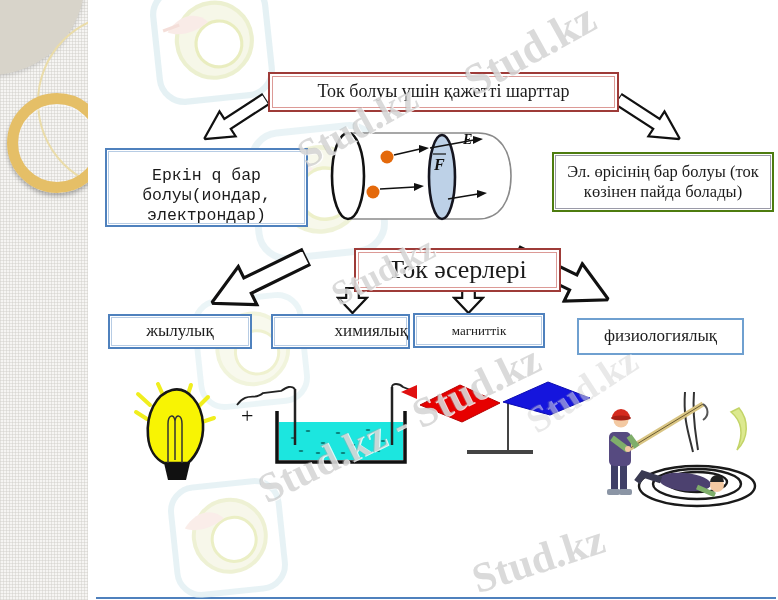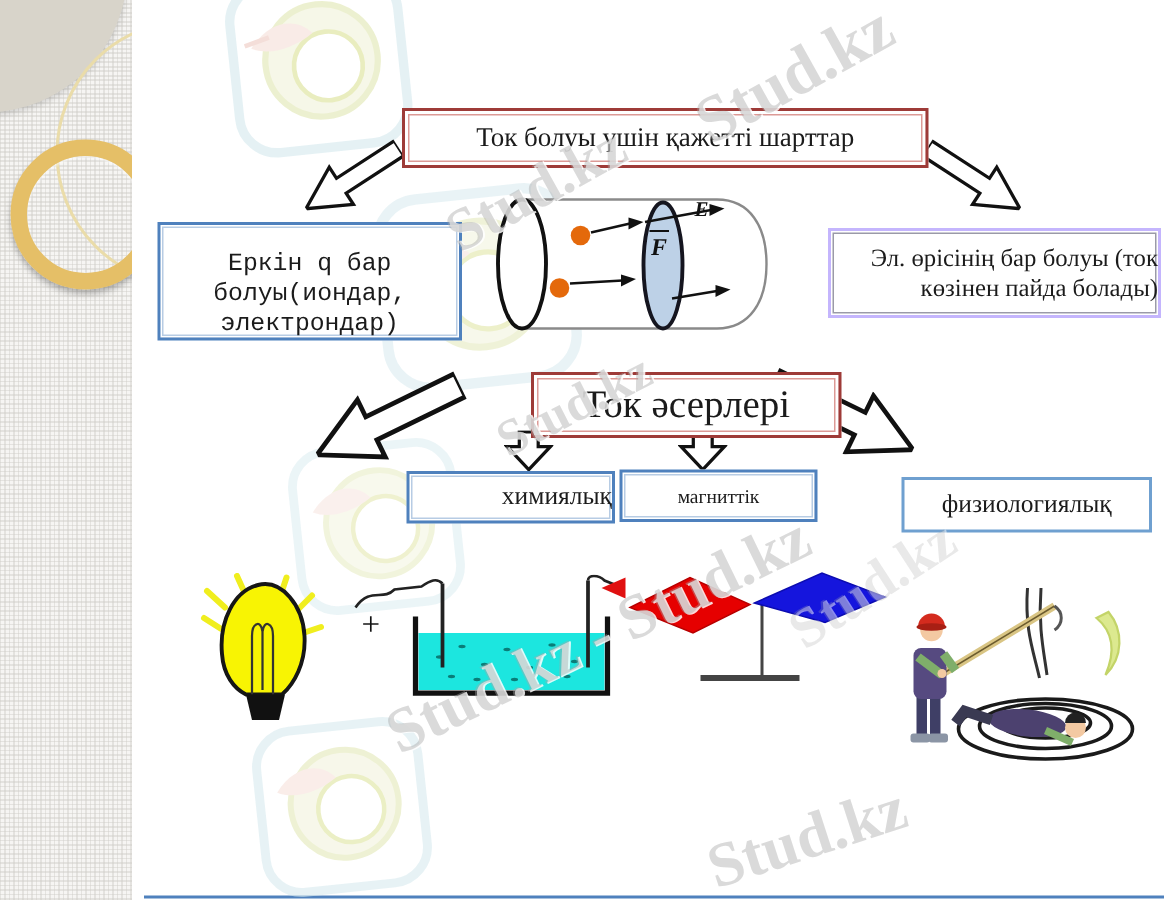--- a/index.html
+++ b/index.html
@@ -26,22 +26,22 @@
   
   .wm{position:absolute;font-weight:bold;color:rgba(168,168,168,.42);
       text-shadow:1px 1px 0 rgba(255,255,255,.85);white-space:nowrap;z-index:9;pointer-events:none;}
   .logo{position:absolute;z-index:1;pointer-events:none;}
 
   
   .box{position:absolute;background:#fff;display:flex;align-items:center;justify-content:center;
        text-align:center;line-height:1.2;z-index:4;}
   .box-red{border:2px solid #9e3b38;box-shadow:inset 0 0 0 2px #fff, inset 0 0 0 3px #dc9a96;}
   .box-blue{border:2px solid #4f81bd;box-shadow:inset 0 0 0 1px #fff, inset 0 0 0 2px #b7cce4;}
-  .box-dark{border:2px solid #c4b5fd;box-shadow:inset 0 0 0 1px #fff, inset 0 0 0 2px #9a9aa8;text-align:right;}
-  .box-lblue{border:2px solid #6fa0d0;margin-left:24px;}
+  .box-dark{border:2px solid #4d7c0f;box-shadow:inset 0 0 0 1px #fff, inset 0 0 0 2px #9a9aa8;}
+  .box-lblue{border:2px solid #6fa0d0;}
 
   .arrow{position:absolute;z-index:3;}
   .abs{position:absolute;z-index:3;}
 </style>
 </head>
 <body>
 
 <div class="page">
 
   <div class="sidebar">
@@ -131,20 +131,23 @@
   <svg class="arrow" style="left:510px;top:254px;width:104px;height:46px;transform:rotate(26deg);" viewBox="0 0 100 44">
     <polygon points="0,14 62,14 62,2 100,22 62,42 62,30 0,30" fill="#fff" stroke="#111" stroke-width="3"></polygon>
   </svg>
   <svg class="arrow" style="left:336px;top:287px;width:33px;height:27px;" viewBox="0 0 34 30">
     <polygon points="10,1 24,1 24,12 33,12 17,29 1,12 10,12" fill="#fff" stroke="#111" stroke-width="2.4"></polygon>
   </svg>
   <svg class="arrow" style="left:452px;top:287px;width:33px;height:27px;" viewBox="0 0 34 30">
     <polygon points="10,1 24,1 24,12 33,12 17,29 1,12 10,12" fill="#fff" stroke="#111" stroke-width="2.4"></polygon>
   </svg>
 
+  <div class="box box-blue" style="left:108px;top:314px;width:140px;height:31px;font-size:17px;">
+    <span>жылулық</span>
+  </div>
   <div class="box box-blue" style="left:271px;top:314px;width:135px;height:31px;font-size:17px;justify-content:flex-end;">
     <span>химиялық</span>
   </div>
   <div class="box box-blue" style="left:413px;top:313px;width:128px;height:31px;font-size:13px;">
     <span>магниттік</span>
   </div>
   <div class="box box-lblue" style="left:577px;top:318px;width:163px;height:33px;font-size:17px;">
     <span>физиологиялық</span>
   </div>
 

